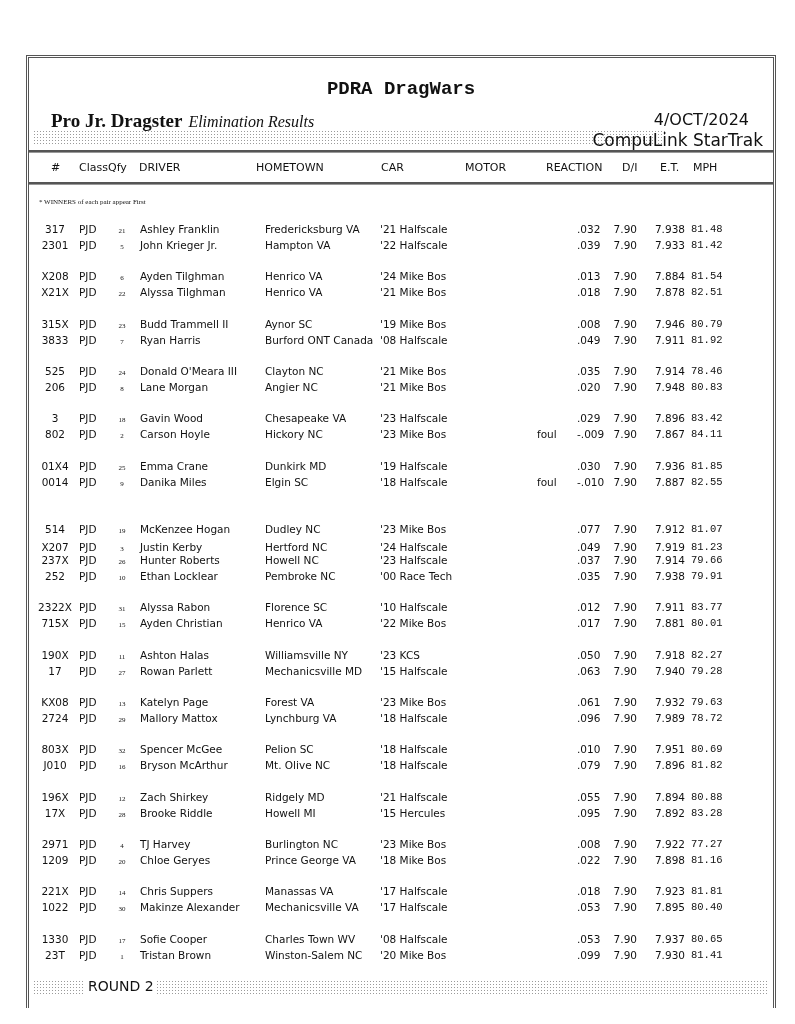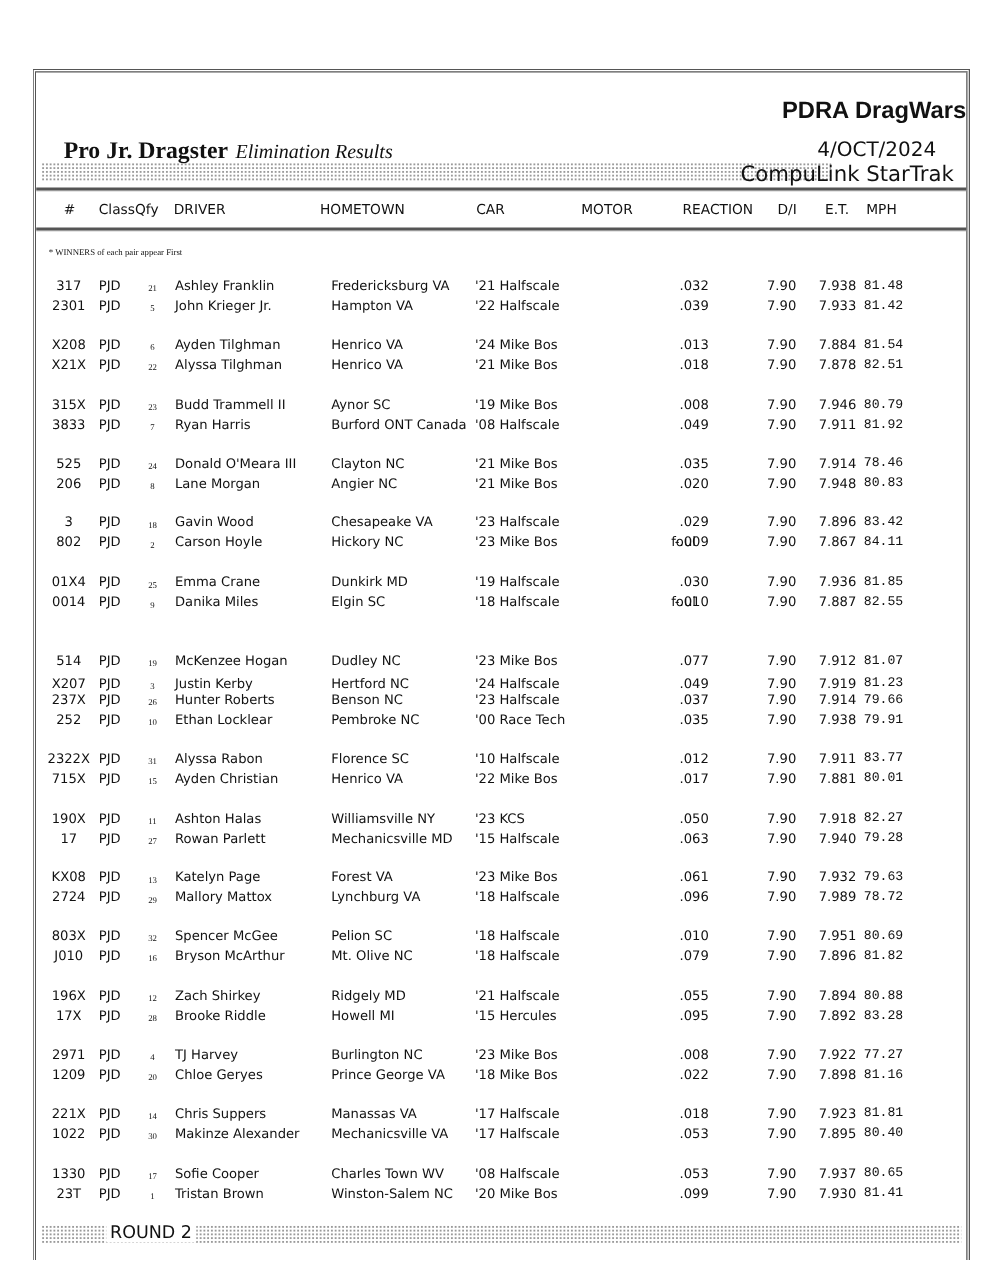--- a/index.html
+++ b/index.html
@@ -1,21 +1,21 @@
 <!DOCTYPE html>
 <html><head>
 <meta charset="utf-8">
 <style>
   html, body { margin:0; padding:0; background:#fff; }
   body { width:795px; height:1024px; position:relative; overflow:hidden;
          font-family:"DejaVu Sans", sans-serif; color:#111; }
   .frame { position:absolute; left:26px; top:55px; width:744px; height:950px;
            border-left:3px double #555; border-top:3px double #555; border-right:3px double #555; }
-  .title { position:absolute; left:0; right:0; top:20px; text-align:right;
-           font-family:Liberation Sans, sans-serif; font-weight:bold; font-size:19px; }
+  .title { position:absolute; left:0; right:0; top:20px; text-align:center;
+           font-family:Liberation Mono, monospace; font-weight:bold; font-size:19px; }
   .subtitle { position:absolute; left:22px; top:52px; font-family:"Liberation Serif", serif; }
   .subtitle .big { font-weight:bold; font-size:19px; }
   .subtitle .it { font-style:italic; font-size:16px; margin-left:6px; }
   .date { position:absolute; right:24px; top:52px; font-size:16px; }
   .dots { background-image: radial-gradient(#9a9a9a 0.8px, transparent 0.9px);
           background-size:3px 3px; }
   .band1 { position:absolute; left:4px; right:108px; top:72px; height:15px; }
   .brand { position:absolute; right:10px; top:72px; font-size:17px; }
   .rule { position:absolute; left:0; right:0; height:0; border-top:2px solid #555; border-bottom:1px solid #999; }
   .hdr { position:absolute; top:101px; left:0; right:0; height:20px; font-size:11px; }
@@ -27,21 +27,21 @@
   .rows { position:absolute; left:0; top:165px; width:744px; }
   .row { position:absolute; left:0; width:744px; height:16px; font-size:10.5px; }
   .row span { position:absolute; top:0; white-space:nowrap; }
   .c-num { left:4px; width:44px; text-align:center; }
   .c-cls { left:50px; }
   .c-qfy { left:86px; width:14px; text-align:center; font-family:"Liberation Serif", serif; font-size:7px; top:4px !important; }
   .c-drv { left:111px; }
   .c-home { left:236px; }
   .c-car { left:351px; }
   .c-foul { left:508px; }
-  .c-rt { left:500px; width:38px; text-align:right; }
+  .c-rt { left:548px; width:38px; }
   .c-di { left:576px; width:32px; text-align:right; }
   .c-et { left:616px; width:40px; text-align:right; }
   .c-mph { left:662px; width:38px; text-align:left;font-family:Liberation Mono, monospace; }
 </style>
 </head>
 <body>
 
 <div class="frame">
   <div class="title">PDRA DragWars</div>
   <div class="subtitle">
@@ -251,21 +251,21 @@
         <span class="c-rt">.077</span>
         <span class="c-di">7.90</span>
         <span class="c-et">7.912</span>
         <span class="c-mph">81.07</span>
       </div>
       <div class="row" style="top: 331.1px;">
         <span class="c-num">237X</span>
         <span class="c-cls">PJD</span>
         <span class="c-qfy">26</span>
         <span class="c-drv">Hunter Roberts</span>
-        <span class="c-home">Benson  NC</span>
+        <span class="c-home">Howell  NC</span>
         <span class="c-car">'23 Halfscale</span>
         <span class="c-foul"></span>
         <span class="c-rt">.037</span>
         <span class="c-di">7.90</span>
         <span class="c-et">7.914</span>
         <span class="c-mph">79.66</span>
       </div>
       <div class="row" style="top: 347.1px;">
         <span class="c-num">252</span>
         <span class="c-cls">PJD</span>

